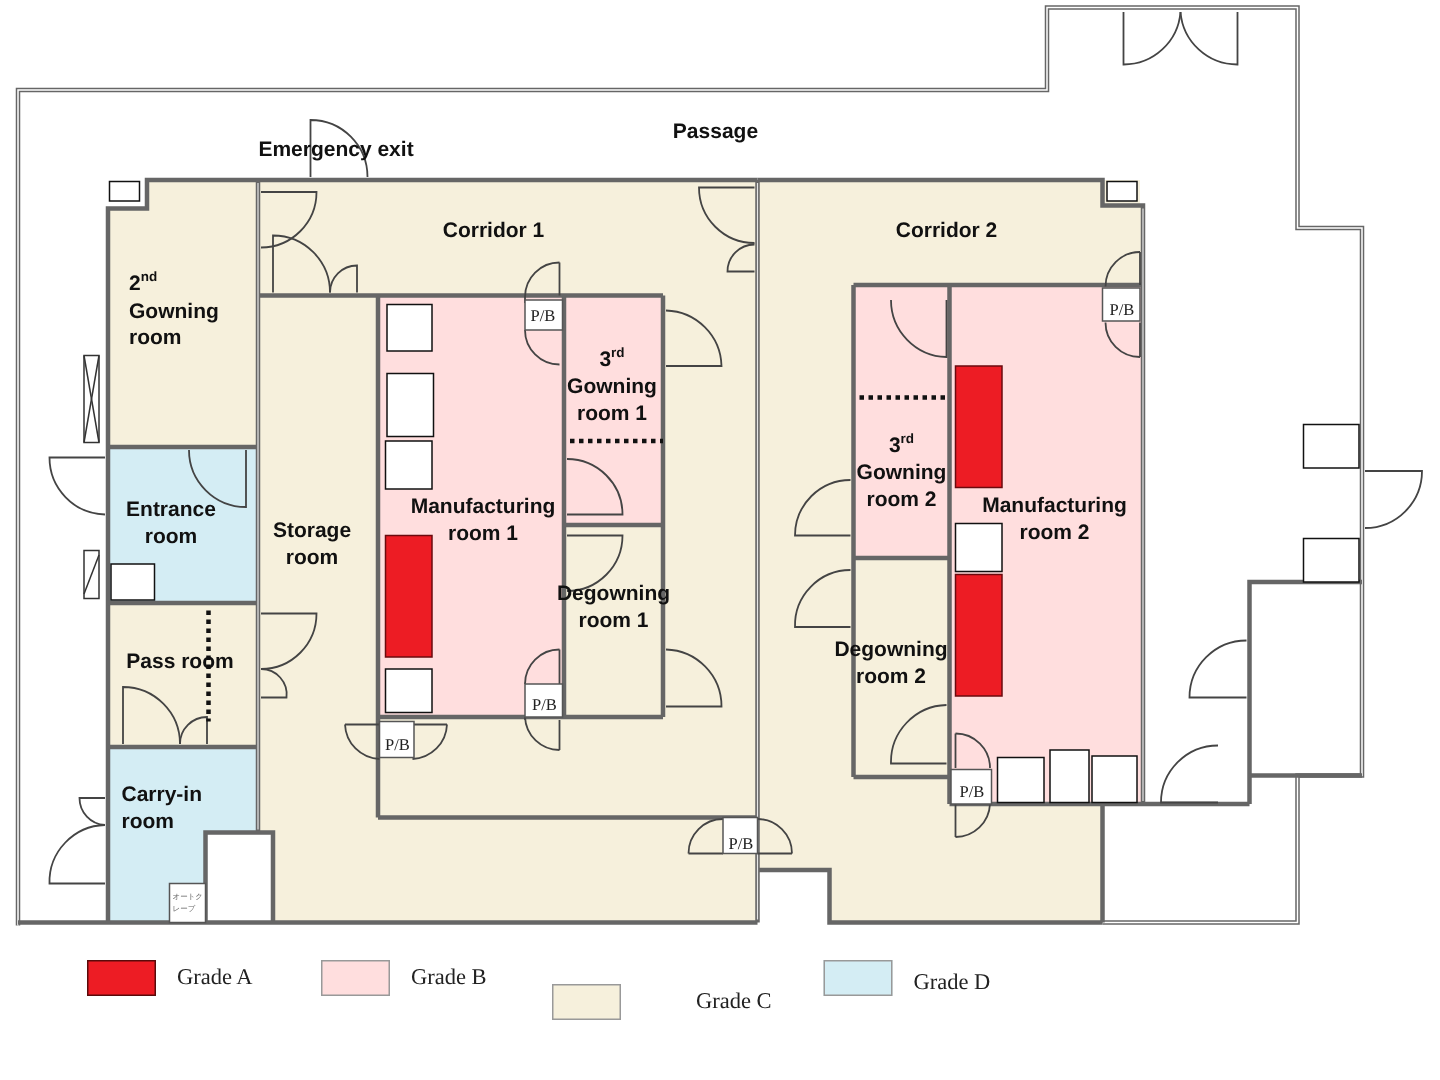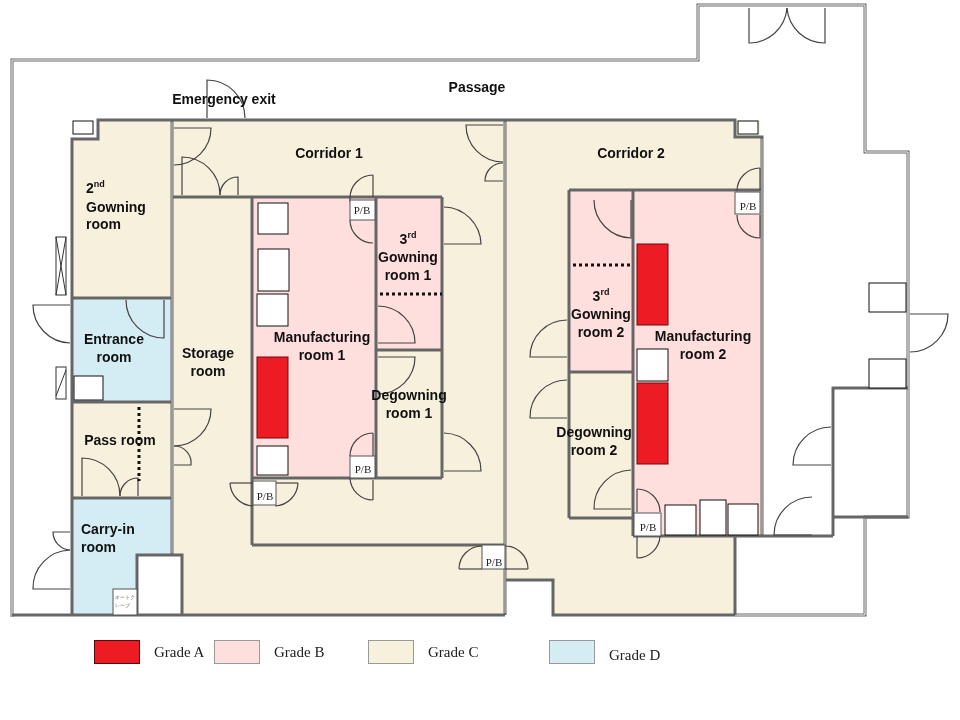--- a/index.html
+++ b/index.html
@@ -272,29 +272,29 @@
       <text class="lbl" x="594" y="455" text-anchor="middle">room 2</text>
     </g>
     <g>
       <text class="lbl" x="703" y="341" text-anchor="middle">Manufacturing</text>
       <text class="lbl" x="703" y="359" text-anchor="middle">room 2</text>
     </g>
   </g>
 </svg>
 
 <div class="legend">
-  <div class="lg-item" style="left:58px; top:10px;margin-left:36px;">
+  <div class="lg-item" style="left:58px; top:10px;">
     <div class="lg-swatch" style="background:#ed1c24; border-color:#5a0a0a;"></div>
     <span class="lg-text">Grade A</span>
   </div>
   <div class="lg-item" style="left:214px; top:10px;">
     <div class="lg-swatch" style="background:#ffdede; border-color:#999;"></div>
     <span class="lg-text">Grade B</span>
   </div>
-  <div class="lg-item" style="left:368px; top:10px;">
+  <div class="lg-item" style="left:368px; top:26px;gap:36px;">
     <div class="lg-swatch" style="background:#f6f0dc; border-color:#999;"></div>
     <span class="lg-text">Grade C</span>
   </div>
   <div class="lg-item" style="left:549px; top:10px;align-items:flex-end;">
     <div class="lg-swatch" style="background:#d4edf4; border-color:#999;"></div>
     <span class="lg-text">Grade D</span>
   </div>
 </div>
 
 </body></html>

